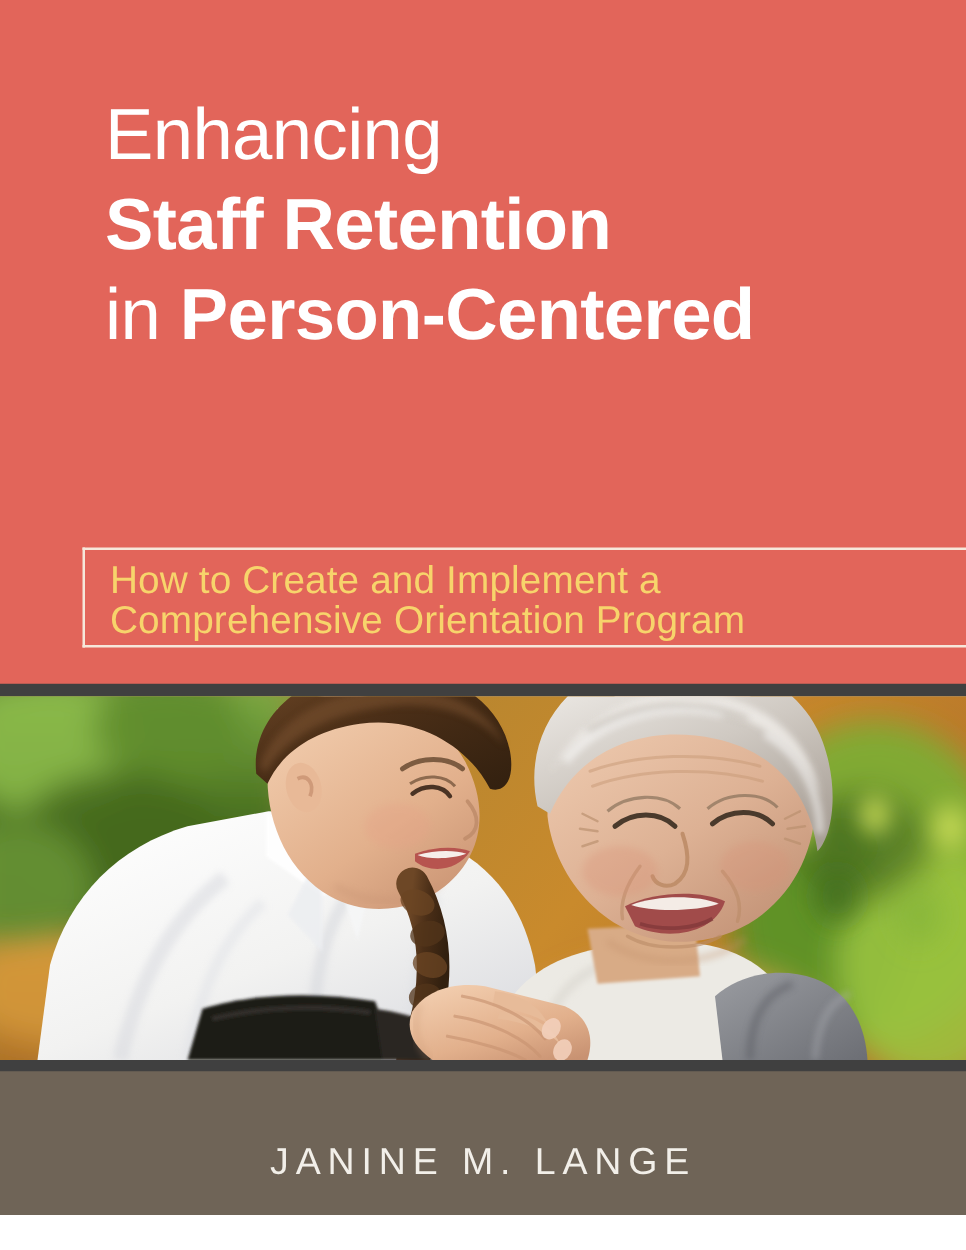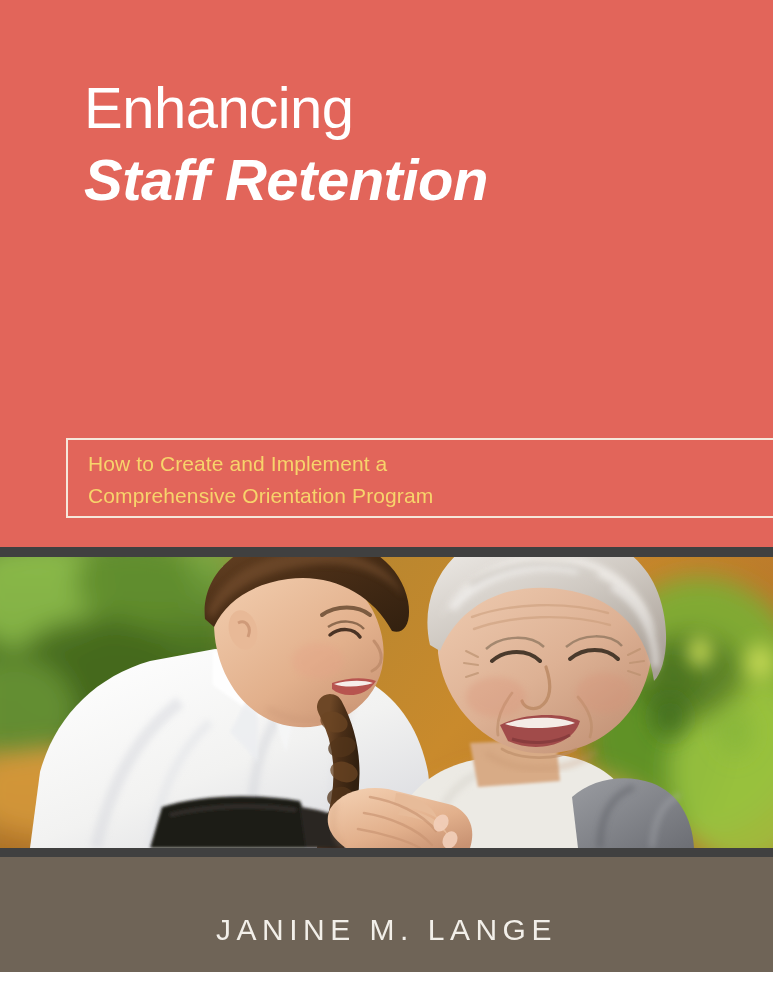--- a/index.html
+++ b/index.html
@@ -37,40 +37,40 @@
   }
 
   .title-line {
     color: #ffffff;
     font-size: 58px;
     line-height: 72px;
     letter-spacing: -0.5px;
     white-space: nowrap;
   }
   .w-light  { font-weight: 300; }
-  .w-bold   { font-weight: 600; font-style: italic; }
+  .w-bold   { font-weight: 600; }
 
   
   .subtitle-box {
     position: absolute;
     left: 66px;
     top: 438px;
     width: 720px;               
     height: 80px;
     border-top: 2px solid #f6e7da;
     border-bottom: 2px solid #f6e7da;
     border-left: 2px solid #f6e7da;
     box-sizing: border-box;
   }
   .subtitle-text {
     position: absolute;
     left: 20px;
     top: 8px;
     color: #f7d46b;
-    font-size: 21px;
+    font-size: 31px;
     line-height: 32px;
     font-weight: 400;
     letter-spacing: 0.1px;
     white-space: nowrap;
   }
 
   
   .photo-band {
     position: absolute;
     left: 0;
@@ -110,20 +110,23 @@
 <div class="cover">
 
   <div class="red-panel">
 
     <div class="title-block">
       <div class="title-line">
         <span class="w-light">Enhancing</span>
       </div>
       <div class="title-line">
         <span class="w-bold">Staff Retention</span>
+      </div>
+      <div class="title-line">
+        <span class="w-light">in </span><span class="w-bold">Person-Centered</span>
       </div>
     </div>
 
     <div class="subtitle-box">
       <div class="subtitle-text">
         <div>How to Create and Implement a</div>
         <div>Comprehensive Orientation Program</div>
       </div>
     </div>
 

